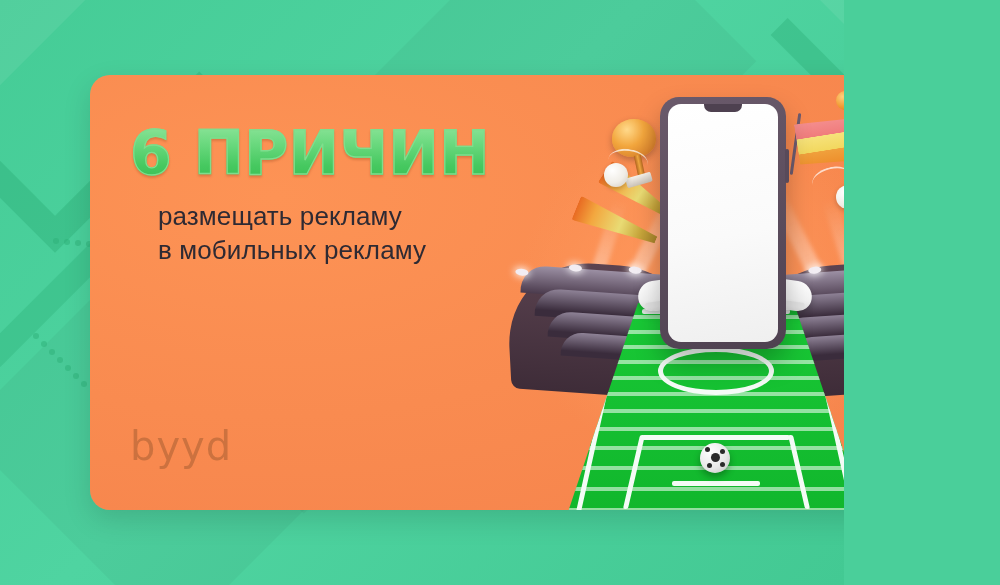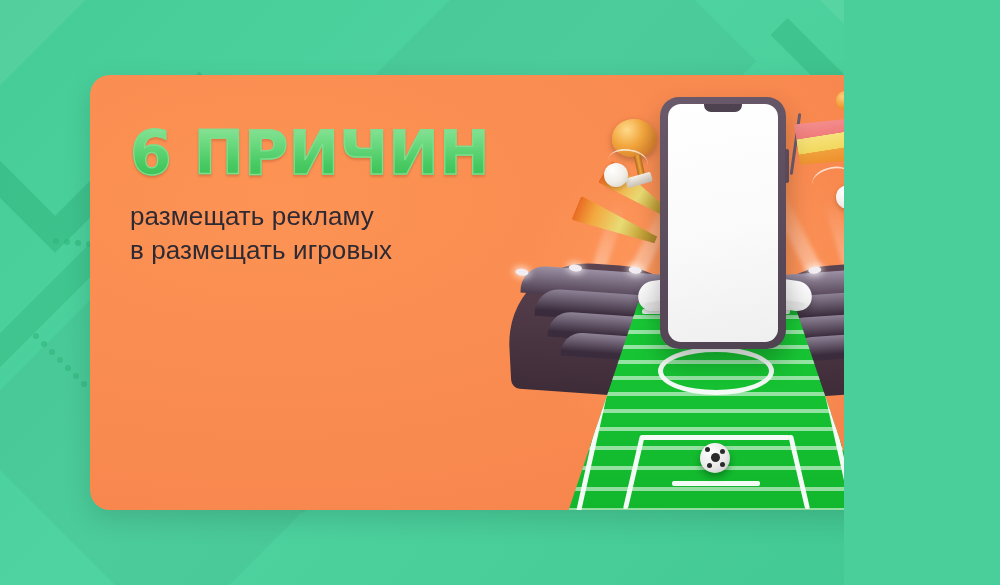--- a/index.html
+++ b/index.html
@@ -36,21 +36,21 @@
     font-size:60px; font-weight:bold; letter-spacing:.5px; line-height:1;
     font-family:"DejaVu Sans","Liberation Sans",sans-serif;
     background:linear-gradient(180deg,#8FE59B 0%,#6BD97F 34%,#45C85F 72%,#3BBE55 100%);
     -webkit-background-clip:text; background-clip:text; color:transparent;
     -webkit-text-stroke:1.3px #7FDD8D;
     filter:drop-shadow(0 2px 1px rgba(140,60,20,.28));
     white-space:nowrap;
   }
   .subline{ margin-top:17px; color:#2E2A33; font-size:26px; line-height:1.30;
             font-weight:400; letter-spacing:.1px; }
-  .subline div{ white-space:nowrap; }
+  .subline div{ white-space:nowrap;margin-left:28px; }
 
   
   .logo{ position:absolute; left:40px; bottom:44px; z-index:40;
          font-size:40px; line-height:1; letter-spacing:1px;
          color:#C9703E; font-family:"DejaVu Sans","Liberation Sans",sans-serif;
          opacity:.92; }
 
   
   #art{ position:absolute; left:430px; top:0; width:410px; height:435px; z-index:30; }
 
@@ -293,18 +293,19 @@
           <div class="notch"></div>
         </div>
         <div class="sidebtn"></div>
       </div>
     </div>
 
     <div class="textblock">
       <div class="headline">6 ПРИЧИН</div>
       <div class="subline">
         <div>размещать рекламу</div>
-        <div>в размещать игровых</div>
-      </div>
-    </div>
-
+        <div>в мобильных рекламу</div>
+      </div>
+    </div>
+
+    <div class="logo">byyd</div>
   </div>
 </div>
 
 </body></html>

